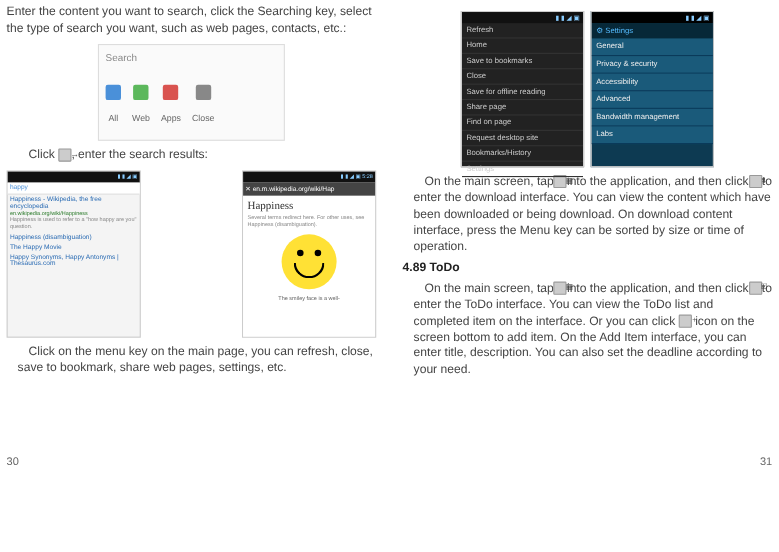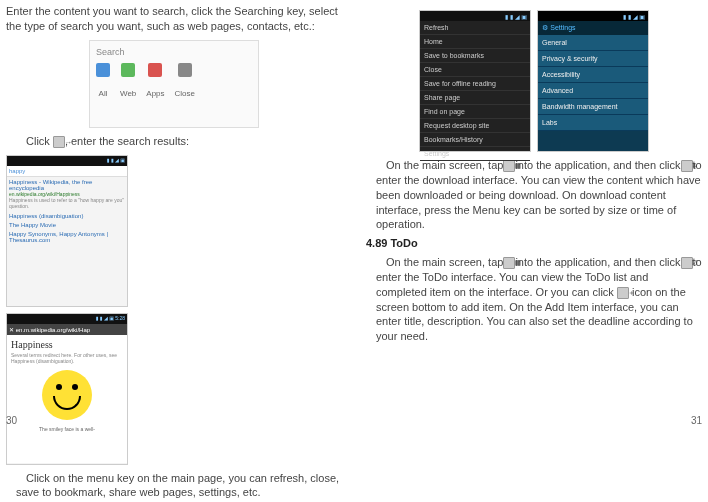--- a/index.html
+++ b/index.html
@@ -95,21 +95,21 @@
     border: 1px solid #ccc;
     border-radius: 3px;
     padding: 3px 6px;
     font-size: 10px;
     color: #4a90d9;
     margin-bottom: 6px;
   }
   .search-label {
     color: #888;
     font-size: 9px;
-    margin-bottom: 6px;
+    margin-bottom: 20px;
   }
   .search-tabs {
     display: flex;
     gap: 10px;
     font-size: 8px;
     color: #666;
     align-items: flex-end;
   }
   .tab {
     display: flex;
@@ -120,21 +120,20 @@
   .tab-icon {
     width: 14px;
     height: 14px;
     border-radius: 2px;
   }
   .results-row {
     display: flex;
     justify-content: space-between;
     gap: 6px;
     margin: 6px 0;
-    flex-direction: column;
   }
   .result-phone {
     width: 120px;
     height: 150px;
     border: 1px solid #ccc;
     background: #f4f4f4;
     font-size: 6px;
     color: #666;
     position: relative;
   }

